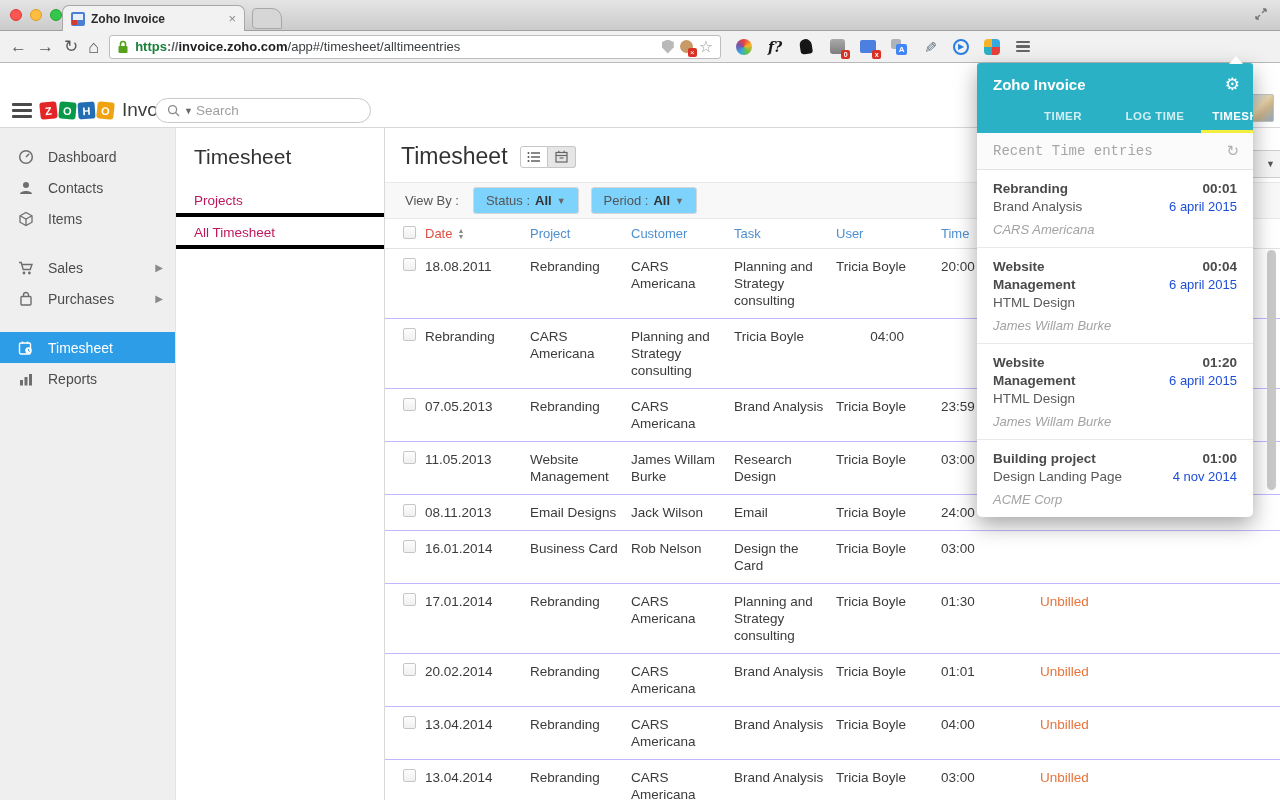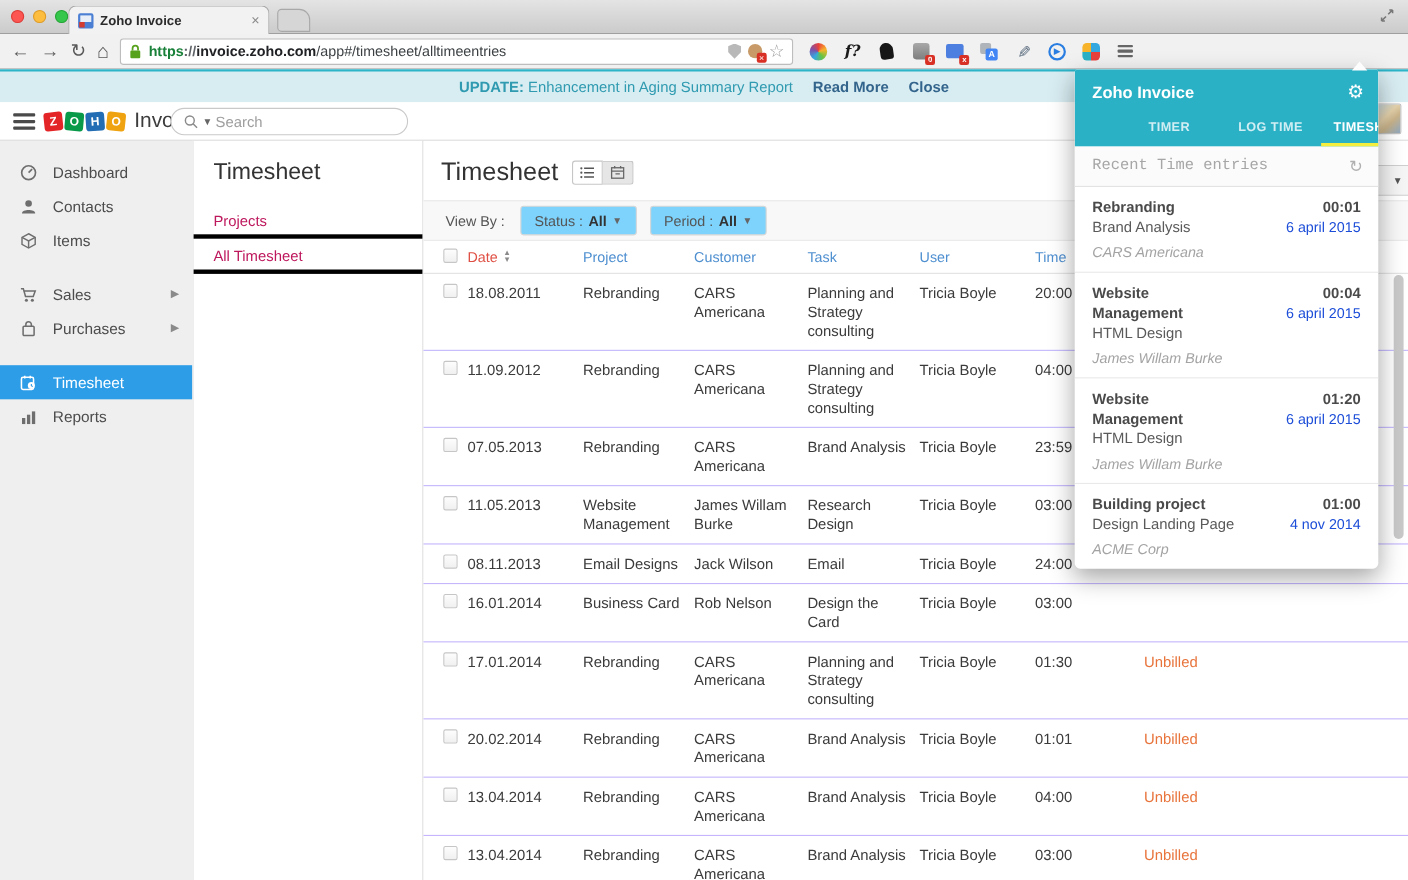--- a/index.html
+++ b/index.html
@@ -241,25 +241,20 @@
           <span class="sprocket"></span>
         </span>
       <span class="chromemenu">
           <i></i>
           <i></i>
           <i></i>
         </span>
     </div>
   </div>
 
-  <div class="notif">
-    <span class="upd"><b>UPDATE:</b> <span>Enhancement in Aging Summary Report</span></span>
-    <a>Read More</a>
-    <a>Close</a>
-  </div>
 
   <div class="appbar">
     <span class="hamb">
         <i></i>
         <i></i>
         <i></i>
       </span>
     <div class="logo">
       <span class="tile t0">Z</span>
       <span class="tile t1">O</span>
@@ -404,21 +399,20 @@
           <div class="cell">18.08.2011</div>
           <div class="cell">Rebranding</div>
           <div class="cell">CARS Americana</div>
           <div class="cell">Planning and Strategy consulting</div>
           <div class="cell">Tricia Boyle</div>
           <div class="cell c-time">20:00</div>
           <div class="cell c-status"></div>
         </div>
         <div class="trow">
           <div class="cell c-check"><span class="checkbox"></span></div>
-          <div class="cell">11.09.2012</div>
           <div class="cell">Rebranding</div>
           <div class="cell">CARS Americana</div>
           <div class="cell">Planning and Strategy consulting</div>
           <div class="cell">Tricia Boyle</div>
           <div class="cell c-time">04:00</div>
           <div class="cell c-status"></div>
         </div>
         <div class="trow">
           <div class="cell c-check"><span class="checkbox"></span></div>
           <div class="cell">07.05.2013</div>

